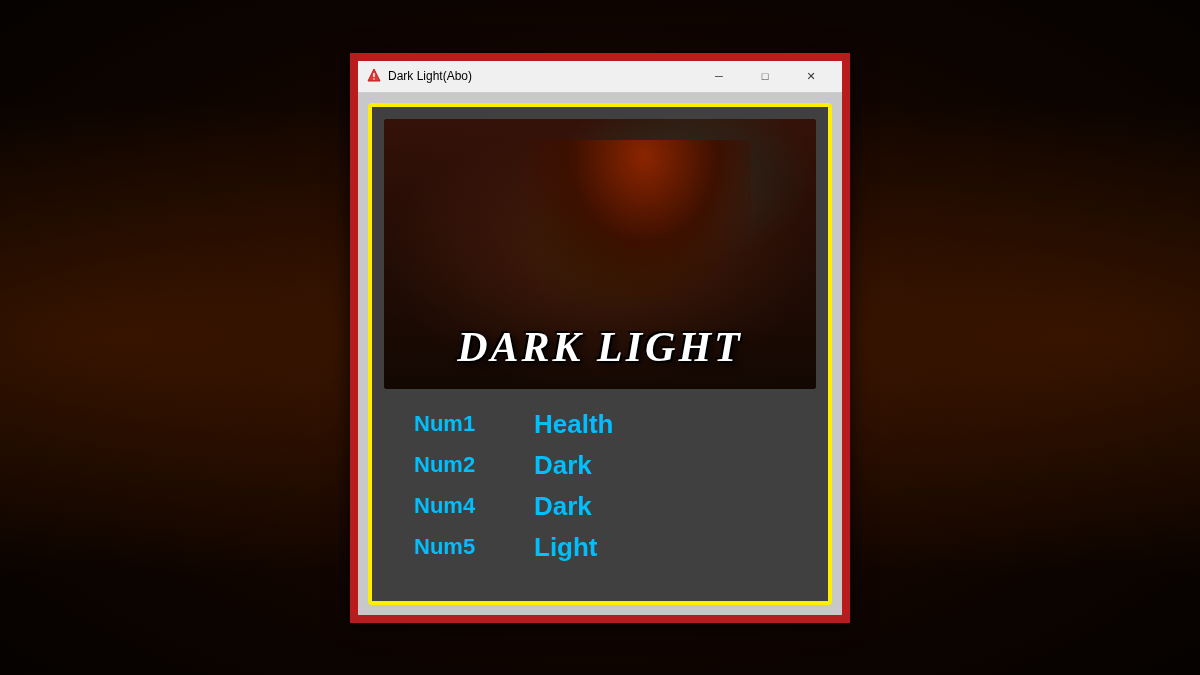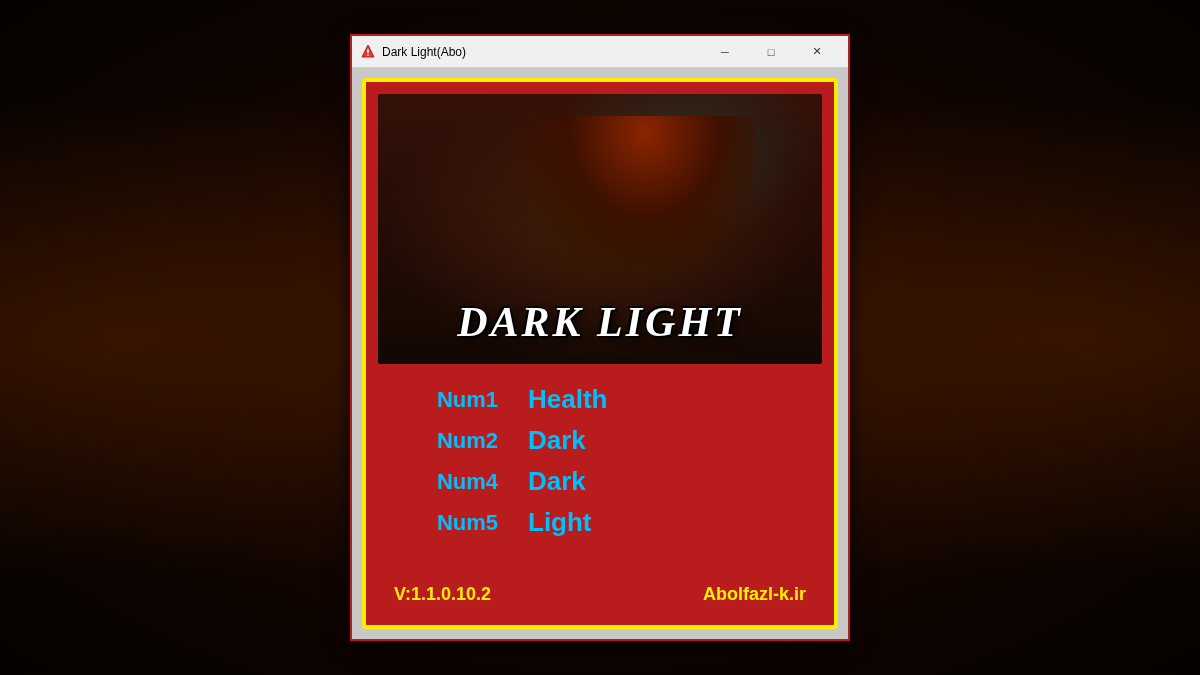--- a/index.html
+++ b/index.html
@@ -23,21 +23,21 @@
       top: 0; left: 0; right: 0; bottom: 0;
       background: 
         radial-gradient(ellipse at 10% 50%, rgba(80,30,0,0.6) 0%, transparent 50%),
         radial-gradient(ellipse at 90% 50%, rgba(80,30,0,0.6) 0%, transparent 50%);
       pointer-events: none;
     }
 
     .window-container {
       width: 500px;
       background: #c8c8c8;
-      border: 2px solid #b91c1c;
+      border: 8px solid #b91c1c;
       box-shadow: 0 4px 20px rgba(0,0,0,0.8);
       position: relative;
       z-index: 1;
     }
 
     
     .title-bar {
       background: #f0f0f0;
       height: 32px;
       display: flex;
@@ -81,21 +81,21 @@
       cursor: pointer;
       display: flex;
       align-items: center;
       justify-content: center;
       font-size: 11px;
       color: #333;
     }
 
     
     .main-content {
-      background: #b91c1c;
+      background: #404040;
       margin: 10px;
       border: 4px solid #ffee00;
       border-radius: 4px;
       padding: 12px;
     }
 
     
     .game-image {
       width: 100%;
       height: 270px;
@@ -168,21 +168,21 @@
     }
 
     .cheat-row {
       display: flex;
       align-items: center;
       margin-bottom: 10px;
     }
 
     .cheat-key {
       width: 120px;
-      text-align: right;
+      text-align: left;
       font-size: 22px;
       font-weight: bold;
       color: #00bfff;
       font-family: Arial, sans-serif;
       padding-right: 30px;
     }
 
     .cheat-value {
       font-size: 26px;
       font-weight: bold;
@@ -254,19 +254,15 @@
       <div class="cheat-row">
         <span class="cheat-key">Num4</span>
         <span class="cheat-value">Dark</span>
       </div>
       <div class="cheat-row">
         <span class="cheat-key">Num5</span>
         <span class="cheat-value">Light</span>
       </div>
     </div>
 
-    <div class="footer">
-      <span class="version-text">V:1.1.0.10.2</span>
-      <span class="website-text">Abolfazl-k.ir</span>
-    </div>
 
   </div>
 </div>
 
 </body></html>

